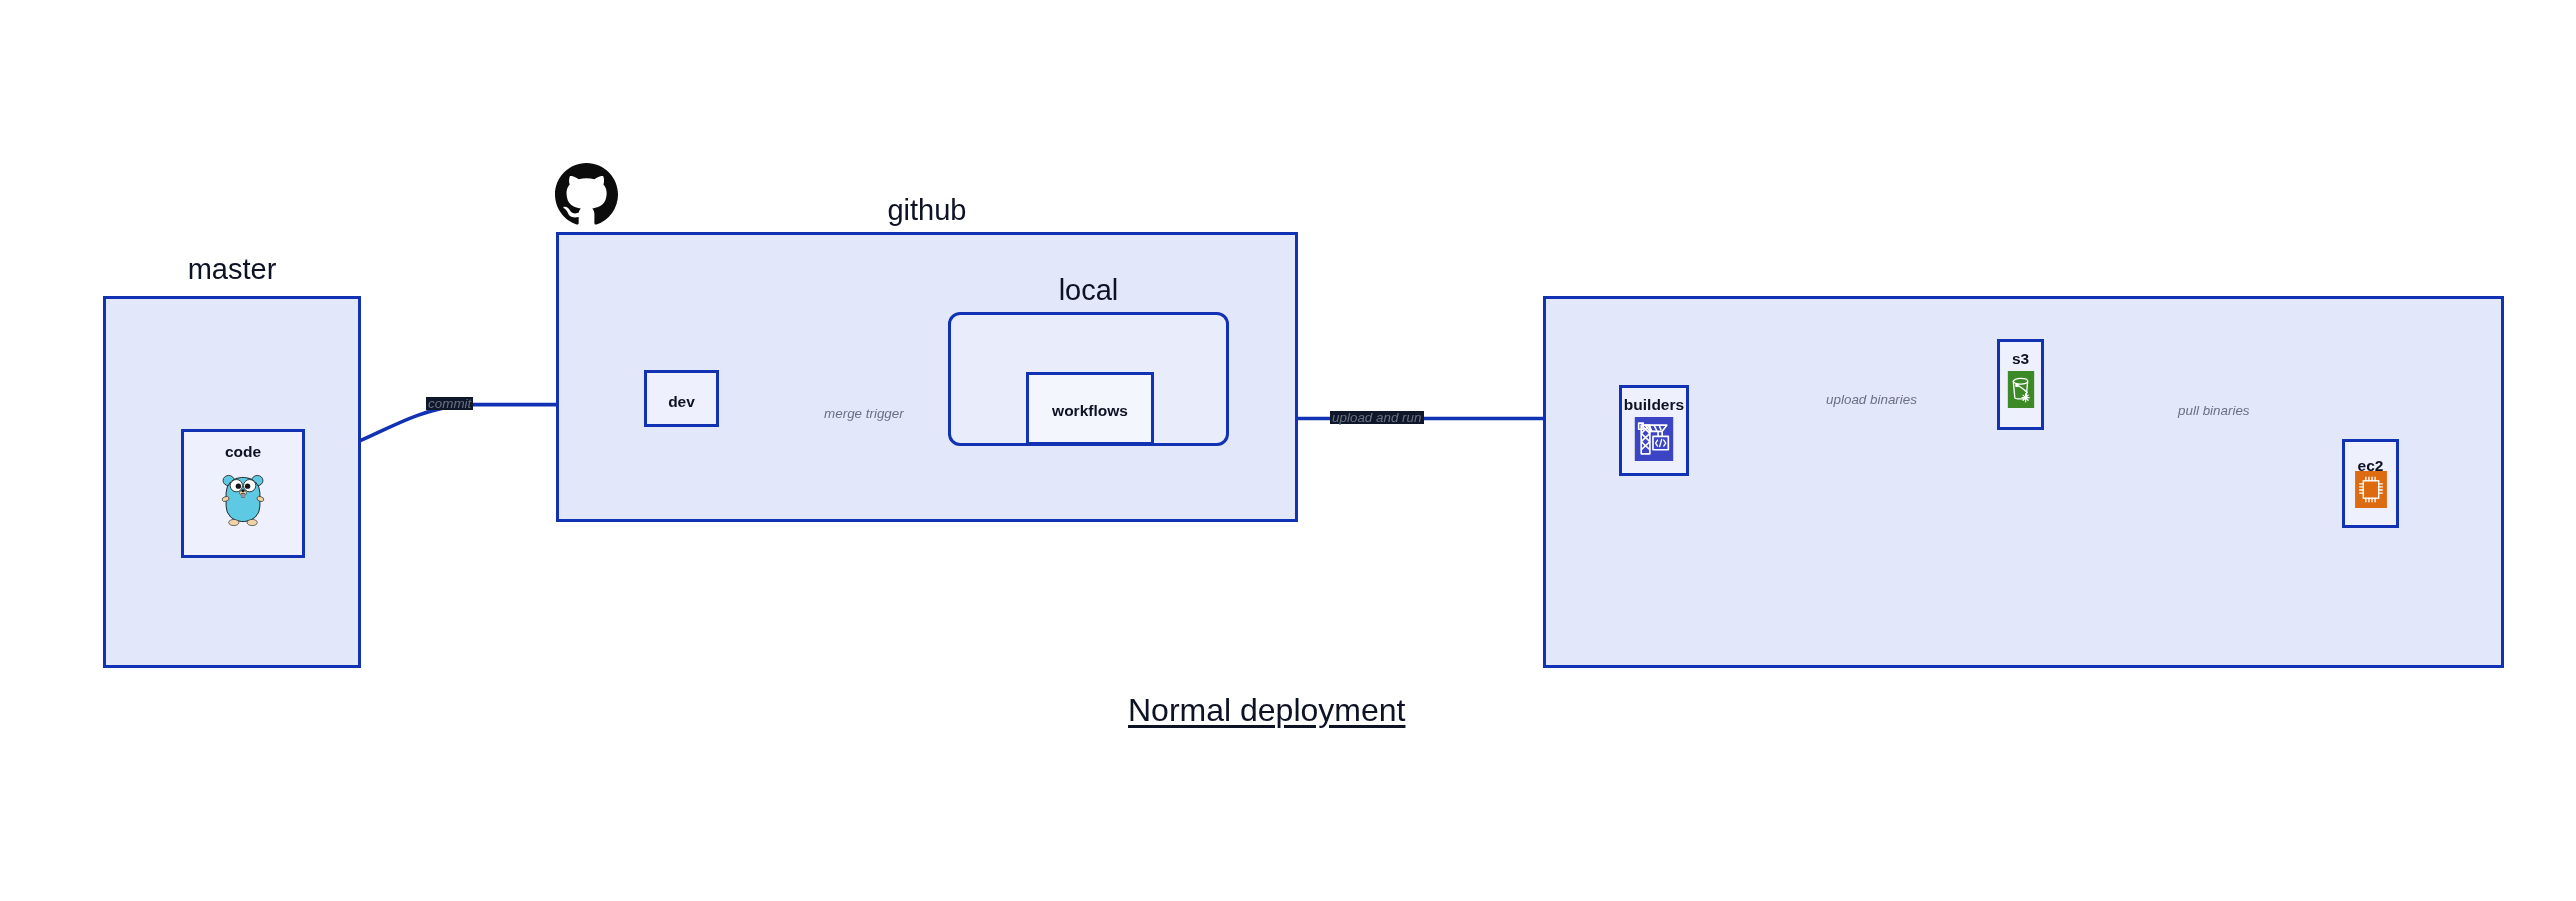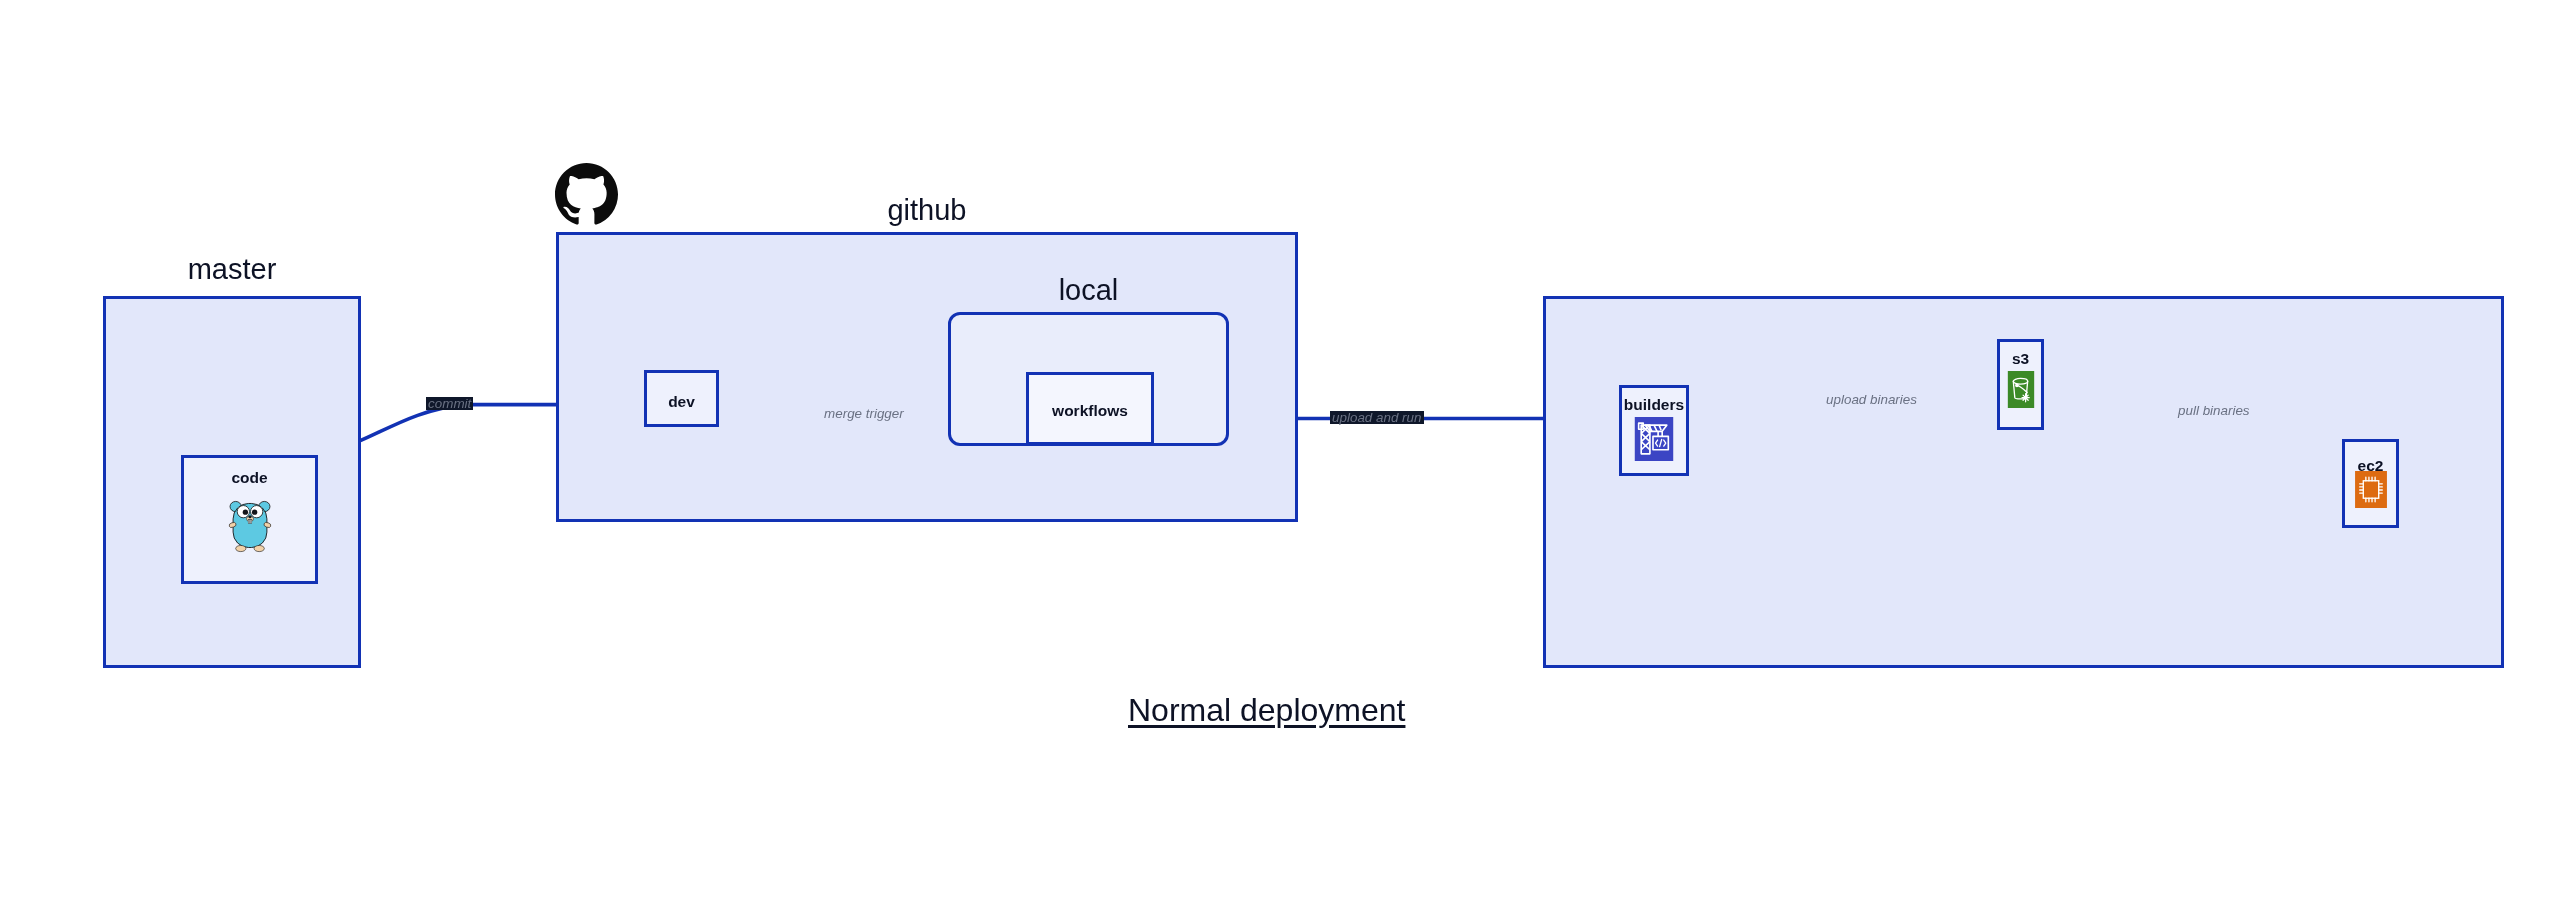--- a/index.html
+++ b/index.html
@@ -118,21 +118,21 @@
     <path d="M 3400,775 L 3890,775" fill="none" stroke="#1232b4" stroke-width="7" marker-end="url(#arrowhead)"></path>
 
     <path d="M 4080,775 C 4160,760 4200,772 4235,790" fill="none" stroke="#1232b4" stroke-width="7"></path>
     <path d="M 4322,818 C 4420,860 4490,900 4540,930" fill="none" stroke="#1232b4" stroke-width="7" marker-end="url(#arrowhead)"></path>
   </svg>
 
   <div class="group-label" style="left:103px; top:255px; width:258px;">master</div>
 
   <div class="group-box" style="left:103px; top:296px; width:258px; height:372px;">
 
-    <div class="node-box" style="left:75px; top:156px; width:137px; height:129px;">
+    <div class="node-box" style="left:75px; top:130px; width:124px; height:129px;">
       <div class="node-label" style="top:12.4px;">code</div>
       <div class="node-icon" style="top:40px; width:43px; height:56px;">
         <svg viewBox="0 0 84 108" width="43" height="56" xmlns="http://www.w3.org/2000/svg">
 
           <ellipse cx="14" cy="16" rx="11" ry="10" fill="#5dc9e2" stroke="#1a1a1a" stroke-width="1.6"></ellipse>
           <ellipse cx="70" cy="16" rx="11" ry="10" fill="#5dc9e2" stroke="#1a1a1a" stroke-width="1.6"></ellipse>
 
           <rect x="9" y="10" width="66" height="86" rx="30" ry="30" fill="#5dc9e2" stroke="#1a1a1a" stroke-width="1.8"></rect>
 
           <ellipse cx="8" cy="52" rx="7" ry="4.5" fill="#f2d2a9" stroke="#1a1a1a" stroke-width="1.2" transform="rotate(-20 8 52)"></ellipse>

